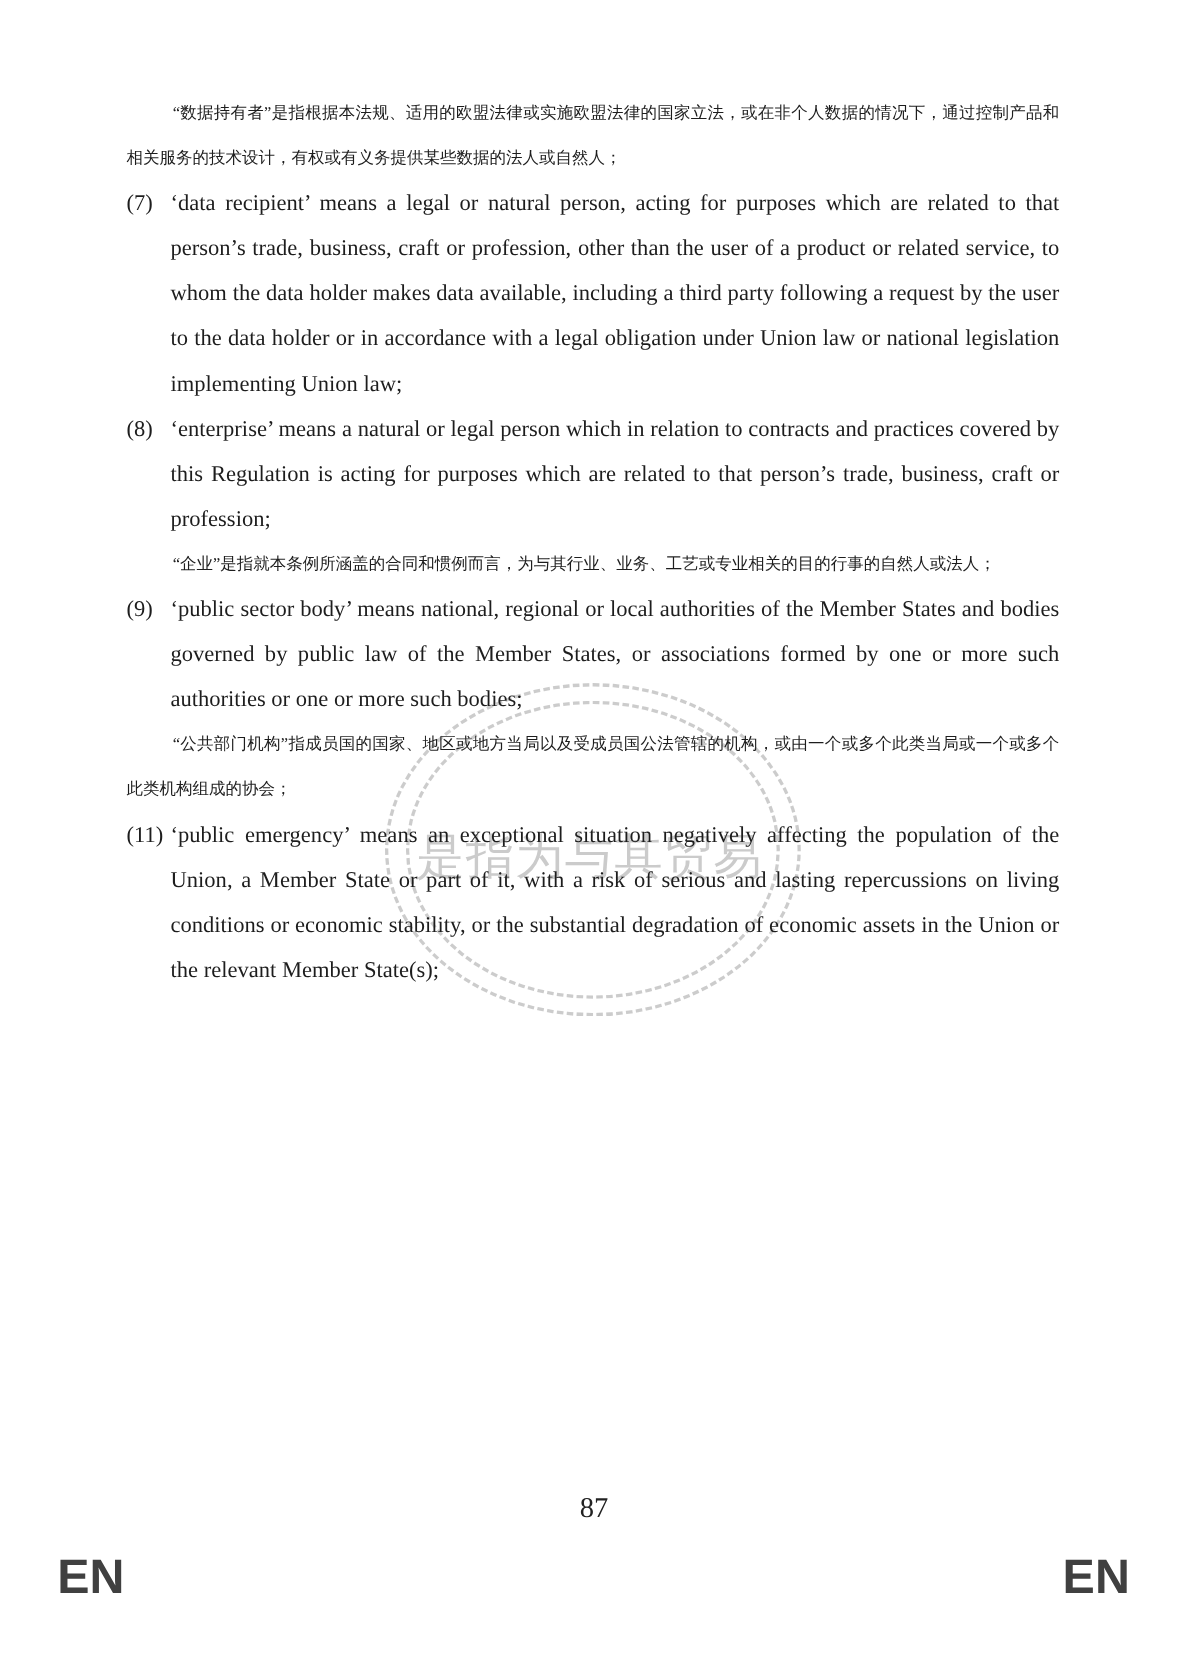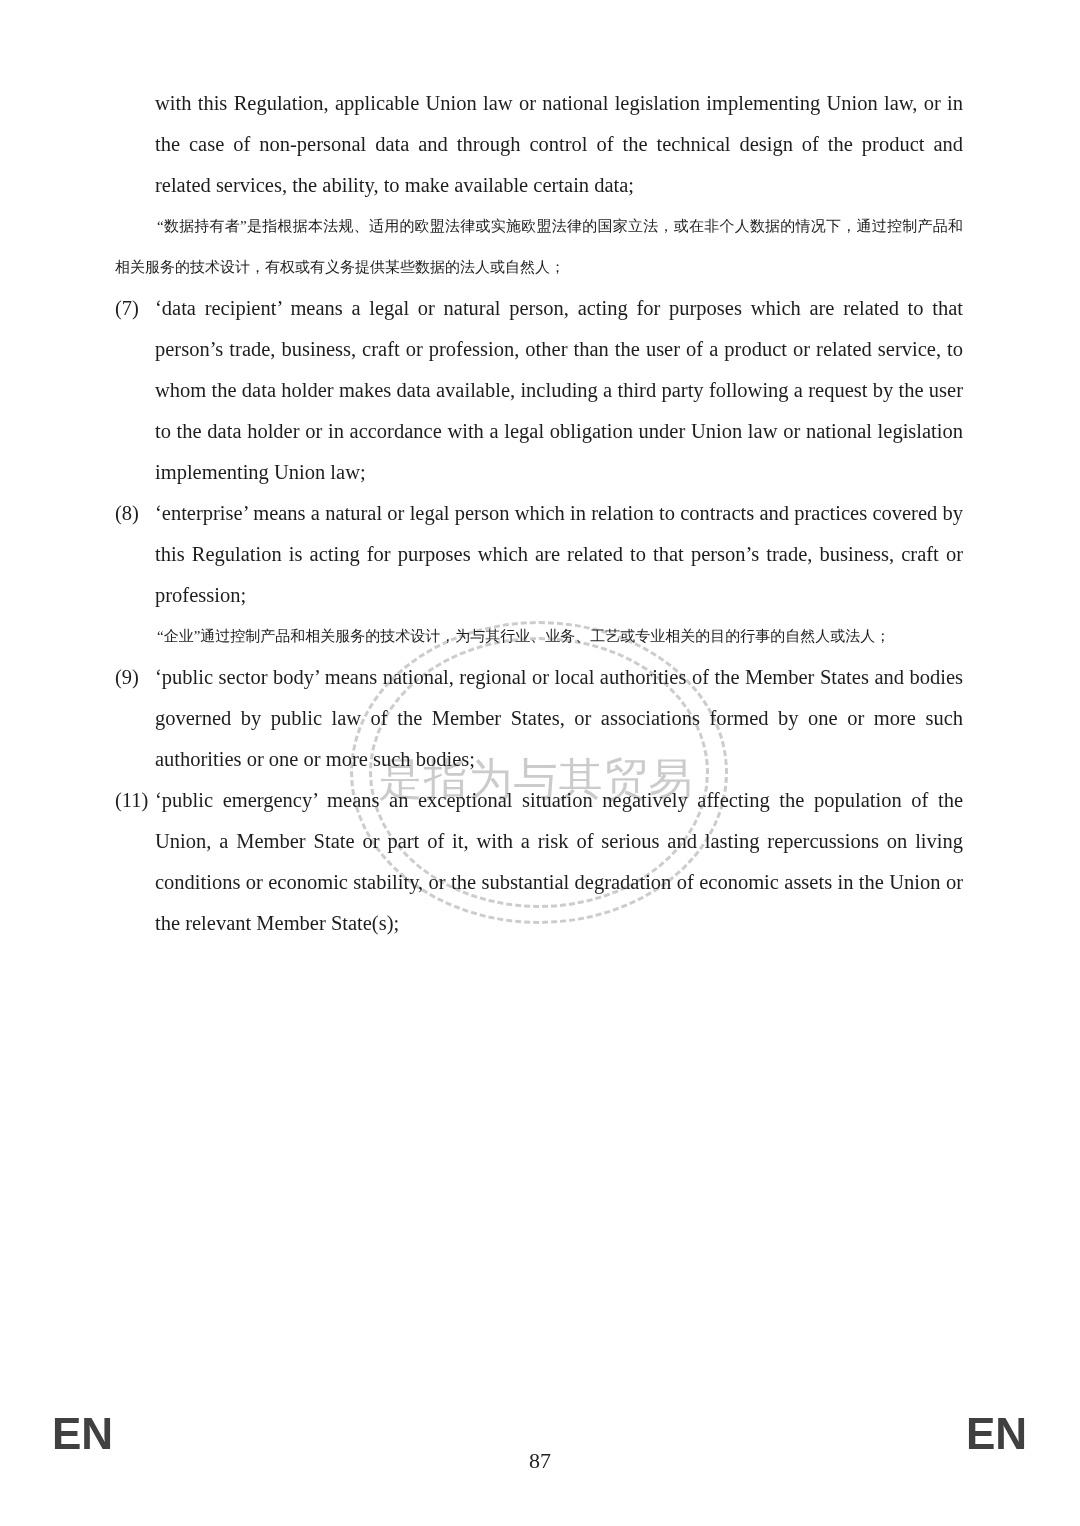--- a/index.html
+++ b/index.html
@@ -68,61 +68,61 @@
     font-weight: bold;
     font-size: 44px;
     line-height: 1;
     color: #404040;
     z-index: 1;
   }
   .footer-en.left  { left: 52px;  top: 1412px; }
   .footer-en.right { left: 966px; top: 1412px; }
   .page-num {
     position: absolute;
-    left: 0; top: 1448px;
+    left: 0; top: 1356px;
     width: 100%;
     text-align: center;
-    font-size: 22px;
+    font-size: 26px;
     color: #222222;
     z-index: 1;
   }
 </style>
 </head>
 <body>
 
 <div class="watermark">
   <div class="ring outer"></div>
   <div class="ring inner"></div>
   <div class="wm-text">是指为与其贸易</div>
 </div>
 
 <main class="content">
 
-  <p class="block en cont">with this Regulation, applicable Union law or national legislation implementing Union law, or in the case of non-personal data and through control of the technical design of the product and related services, the ability, to make available certain data;</p>
 
   <p class="block zh" lang="zh">“数据持有者”是指根据本法规、适用的欧盟法律或实施欧盟法律的国家立法，或在非个人数据的情况下，通过控制产品和相关服务的技术设计，有权或有义务提供某些数据的法人或自然人；</p>
 
   <p class="block en item">
     <span class="num">(7)</span>
     <span>‘data recipient’ means a legal or natural person, acting for purposes which are related to that person’s trade, business, craft or profession, other than the user of a product or related service, to whom the data holder makes data available, including a third party following a request by the user to the data holder or in accordance with a legal obligation under Union law or national legislation implementing Union law;</span>
   </p>
 
 
   <p class="block en item">
     <span class="num">(8)</span>
     <span>‘enterprise’ means a natural or legal person which in relation to contracts and practices covered by this Regulation is acting for purposes which are related to that person’s trade, business, craft or profession;</span>
   </p>
 
-  <p class="block zh" lang="zh">“企业”通过控制产品和相关服务的技术设计，为与其行业、业务、工艺或专业相关的目的行事的自然人或法人；</p>
+  <p class="block zh" lang="zh">“企业”是指就本条例所涵盖的合同和惯例而言，为与其行业、业务、工艺或专业相关的目的行事的自然人或法人；</p>
 
   <p class="block en item">
     <span class="num">(9)</span>
     <span>‘public sector body’ means national, regional or local authorities of the Member States and bodies governed by public law of the Member States, or associations formed by one or more such authorities or one or more such bodies;</span>
   </p>
 
+  <p class="block zh" lang="zh">“公共部门机构”指成员国的国家、地区或地方当局以及受成员国公法管辖的机构，或由一个或多个此类当局或一个或多个此类机构组成的协会；</p>
 
   <p class="block en item">
     <span class="num">(11)</span>
     <span>‘public emergency’ means an exceptional situation negatively affecting the population of the Union, a Member State or part of it, with a risk of serious and lasting repercussions on living conditions or economic stability, or the substantial degradation of economic assets in the Union or the relevant Member State(s);</span>
   </p>
 
 </main>
 
 <div class="footer-en left">EN</div>
 <div class="page-num">87</div>

